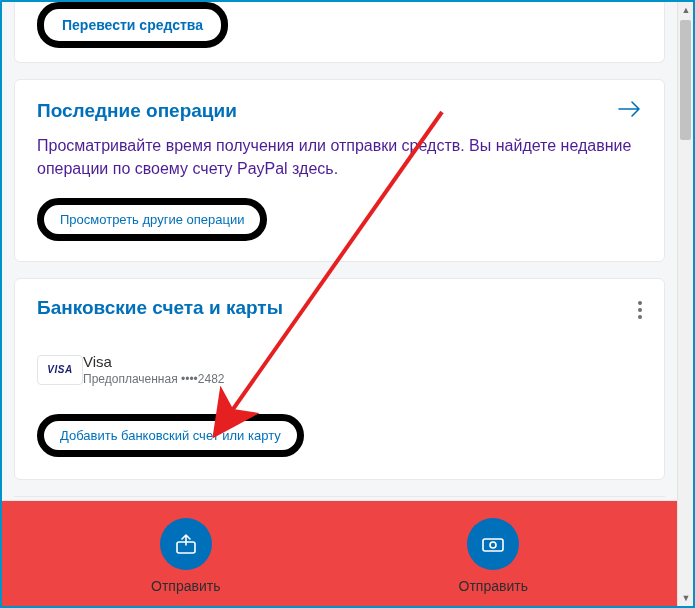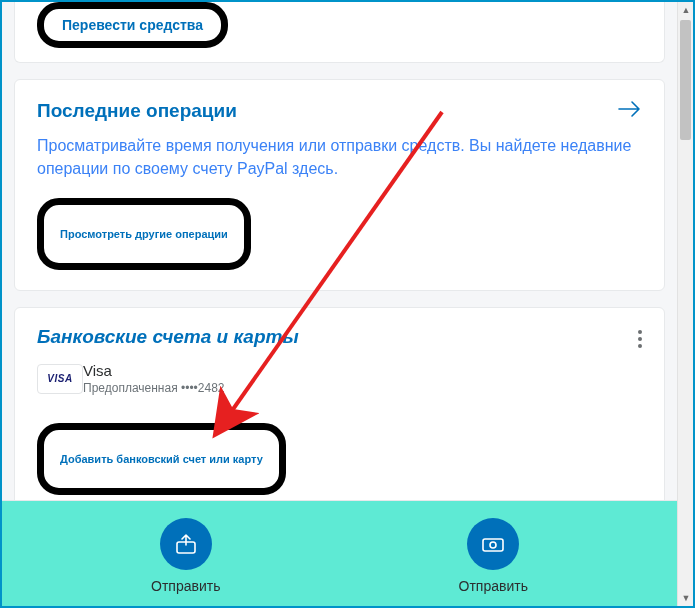--- a/index.html
+++ b/index.html
@@ -68,50 +68,49 @@
     display: inline-block;
     border: 7px solid #000000;
     color: #0070ba;
     background: #fff;
     border-radius: 22px;
     padding: 8px 18px;
     font-size: 14px;
     font-weight: 600;
     cursor: pointer;
   }
-  .pill-btn.small { font-size: 11px; padding: 23px 16px; font-weight: 700; }
+  .pill-btn.small { font-size: 13px; padding: 7px 16px; font-weight: 400; }
 
   .card-head {
     display: flex;
     justify-content: space-between;
     align-items: center;
     margin-bottom: 10px;
   }
   .card-title {
     color: #0070ba;
     font-size: 19px;
     font-weight: 700;
   }
   .arrow-right {
     color: #0070ba;
     font-size: 22px;
   }
   .card-desc {
-    color: #3b82f6;
+    color: #4c1d95;
     font-size: 16px;
     line-height: 1.45;
     margin-bottom: 18px;
   }
 
   .section-title {
     color: #0070ba;
     font-size: 19px;
     font-weight: 700;
-    margin-bottom: 14px;
-    font-style: italic;
+    margin-bottom: 34px;
   }
   .kebab {
     position: absolute;
     top: 18px; right: 18px;
     display: flex; flex-direction: column; gap: 3px;
     cursor: pointer;
     padding: 4px;
   }
   .kebab span {
     width: 4px; height: 4px; background: #6c6f72; border-radius: 50%;
@@ -139,21 +138,21 @@
   .card-info .sub { font-size: 12px; color: #6c7378; margin-top: 2px; }
 
   .divider {
     height: 1px; background: #e7e9eb; margin: 14px 0 0 0;
   }
 
   .bottom-bar {
     position: absolute;
     left: 0; right: 16px; bottom: 0;
     height: 106px;
-    background: #5eead4;
+    background: #ef4444;
     border-top: 1px solid #e7e9eb;
     display: flex;
     justify-content: space-around;
     align-items: center;
     padding: 12px 30px 8px 30px;
     z-index: 5;
   }
   .bb-item {
     display: flex; flex-direction: column; align-items: center; gap: 8px;
     cursor: pointer;

